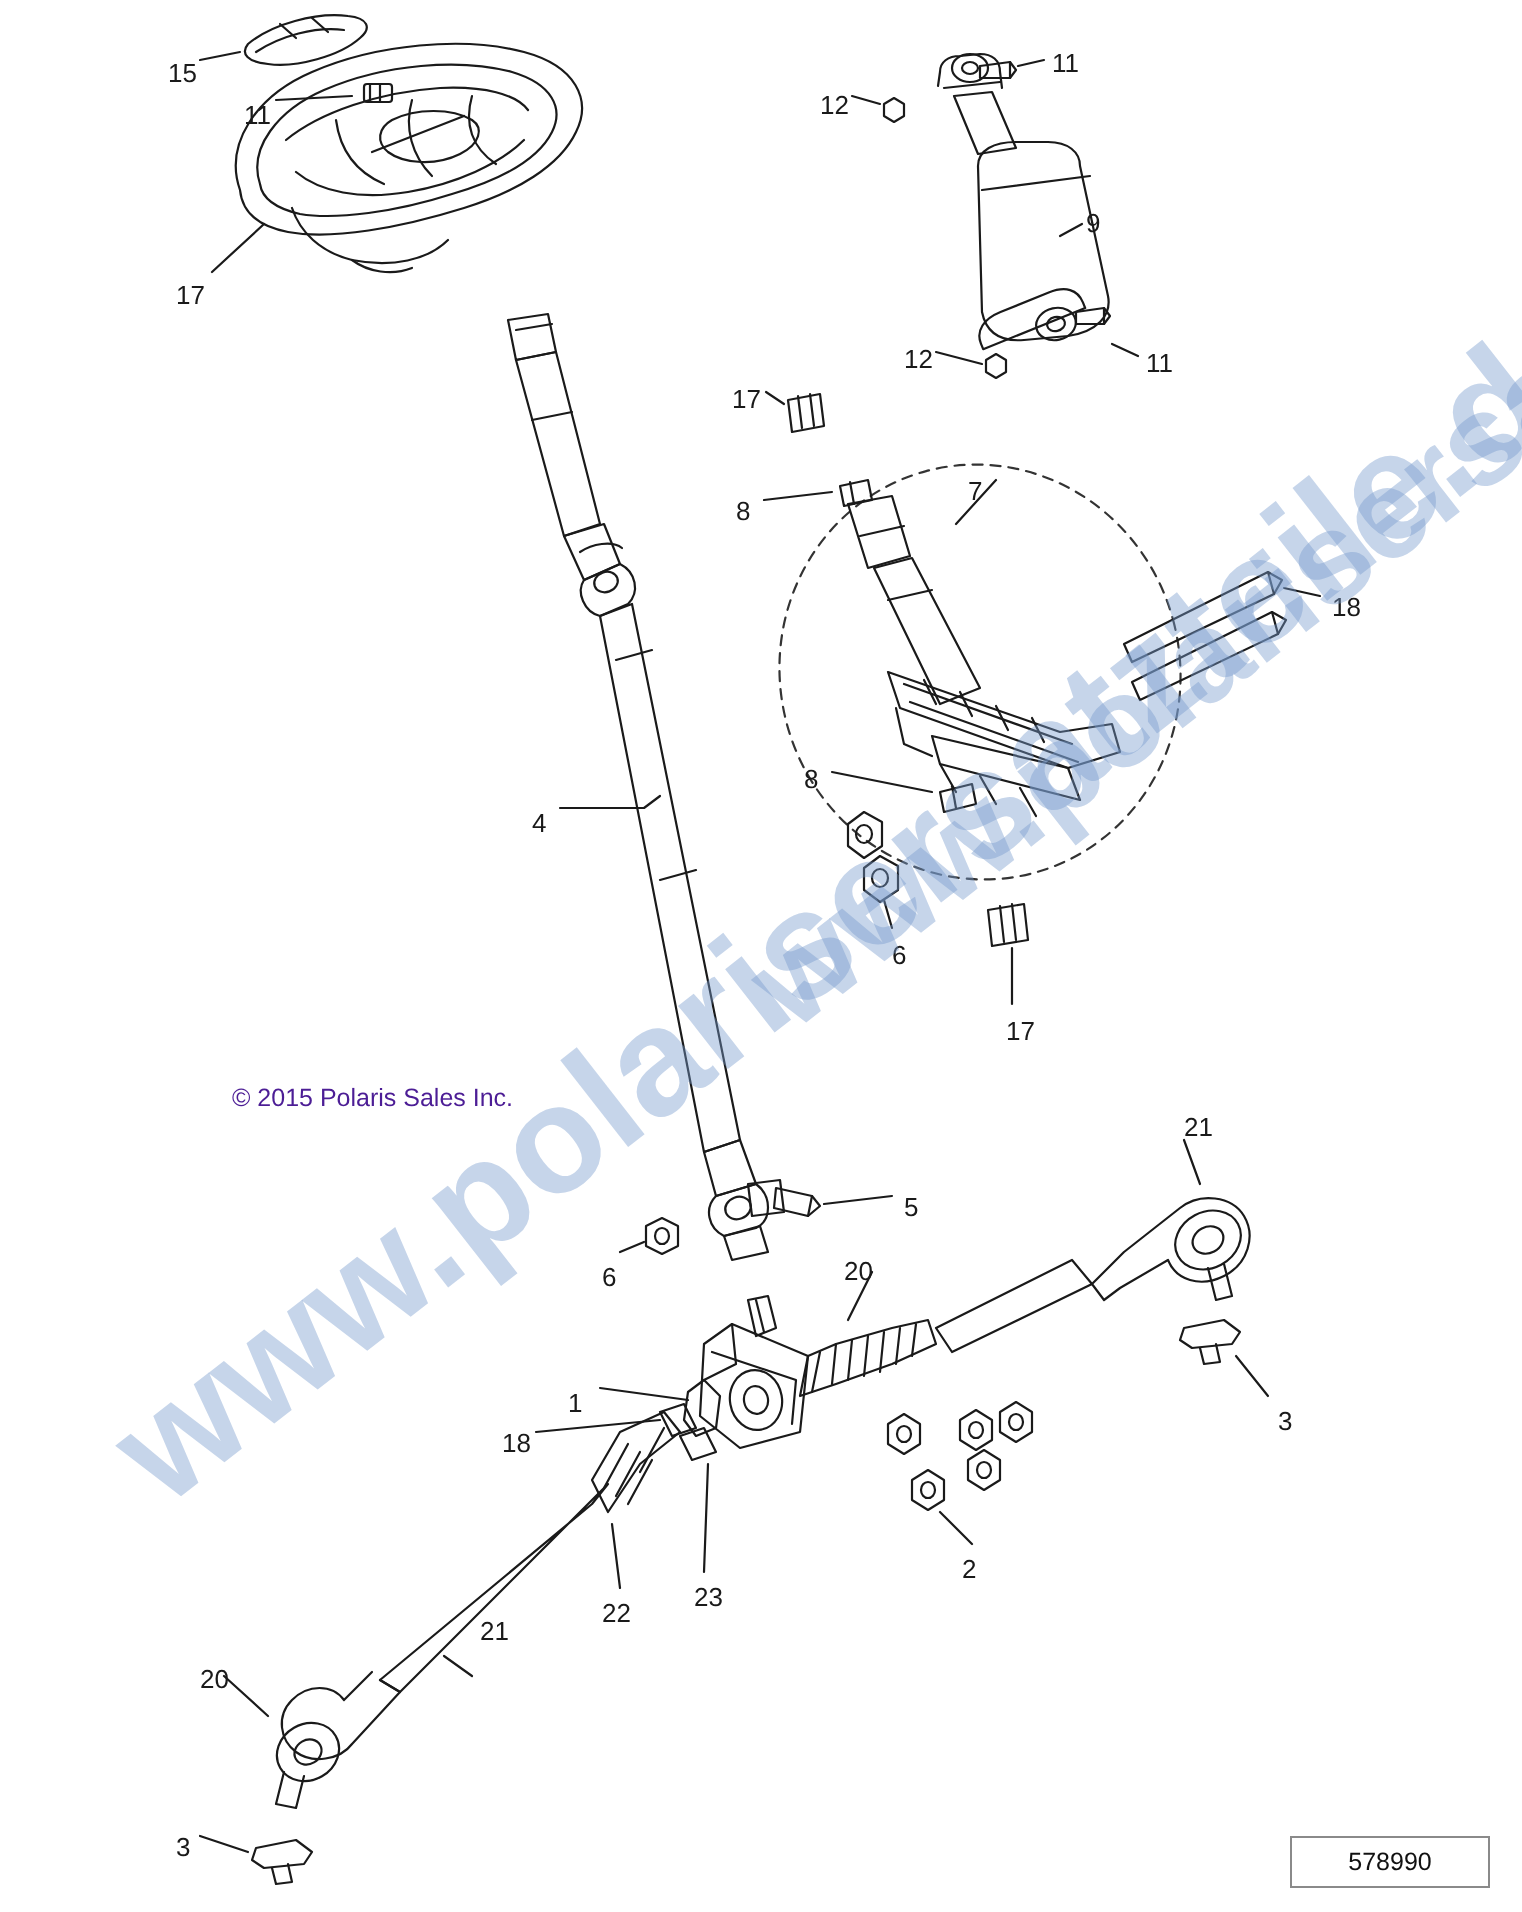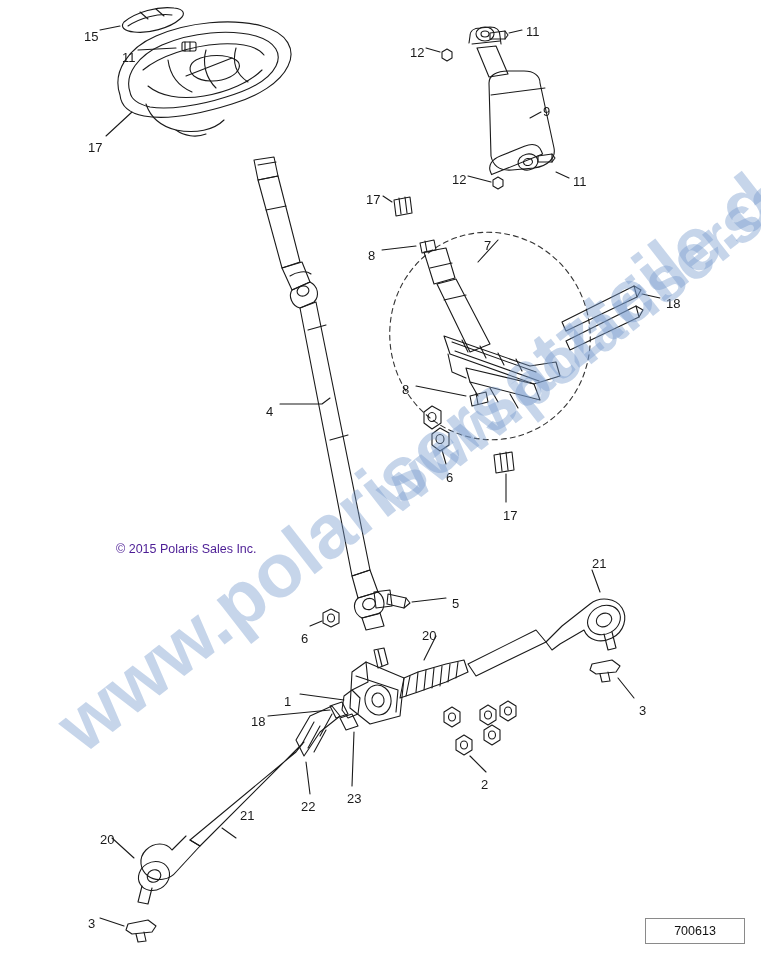--- a/index.html
+++ b/index.html
@@ -356,21 +356,21 @@
   <div class="callout" style="left:481px;top:777px">2</div>
   <div class="callout" style="left:301px;top:799px">22</div>
   <div class="callout" style="left:347px;top:791px">23</div>
   <div class="callout" style="left:100px;top:832px">20</div>
   <div class="callout" style="left:240px;top:808px">21</div>
   <div class="callout" style="left:88px;top:916px">3</div>
 
   <div class="copyright">© 2015 Polaris Sales Inc.</div>
 
   <div class="partnum-box">
-    <span>700613</span>
+    <span>578990</span>
   </div>
 
   <div class="watermark">
     <div class="wm-text wm1">www.polarisersatzteile.de</div>
     <div class="wm-text wm2">www.polarisersatzteile.de</div>
   </div>
 
 </div>
 
 </body></html>

